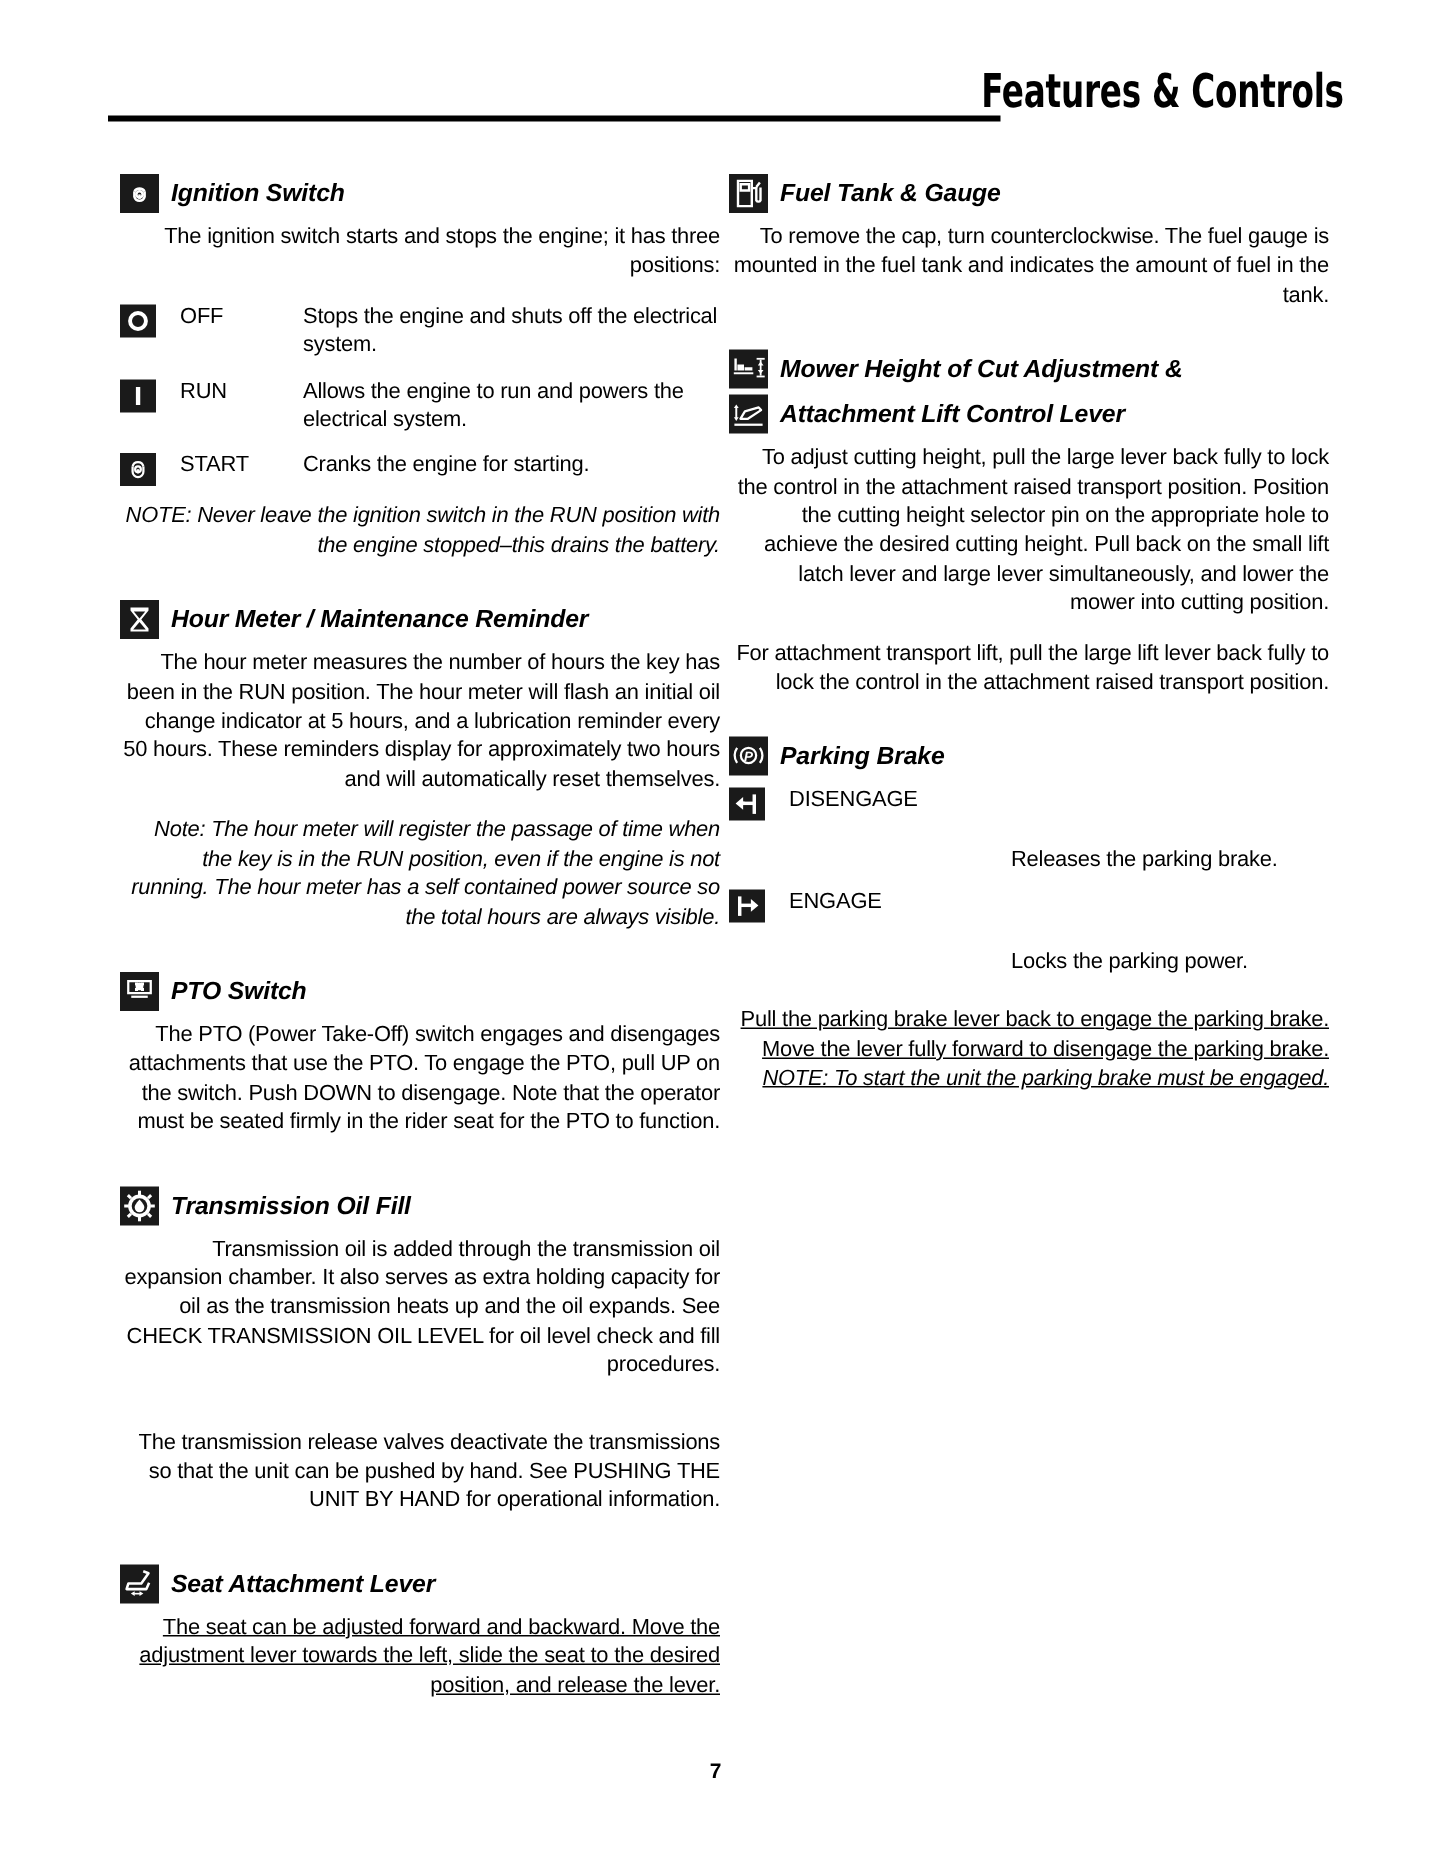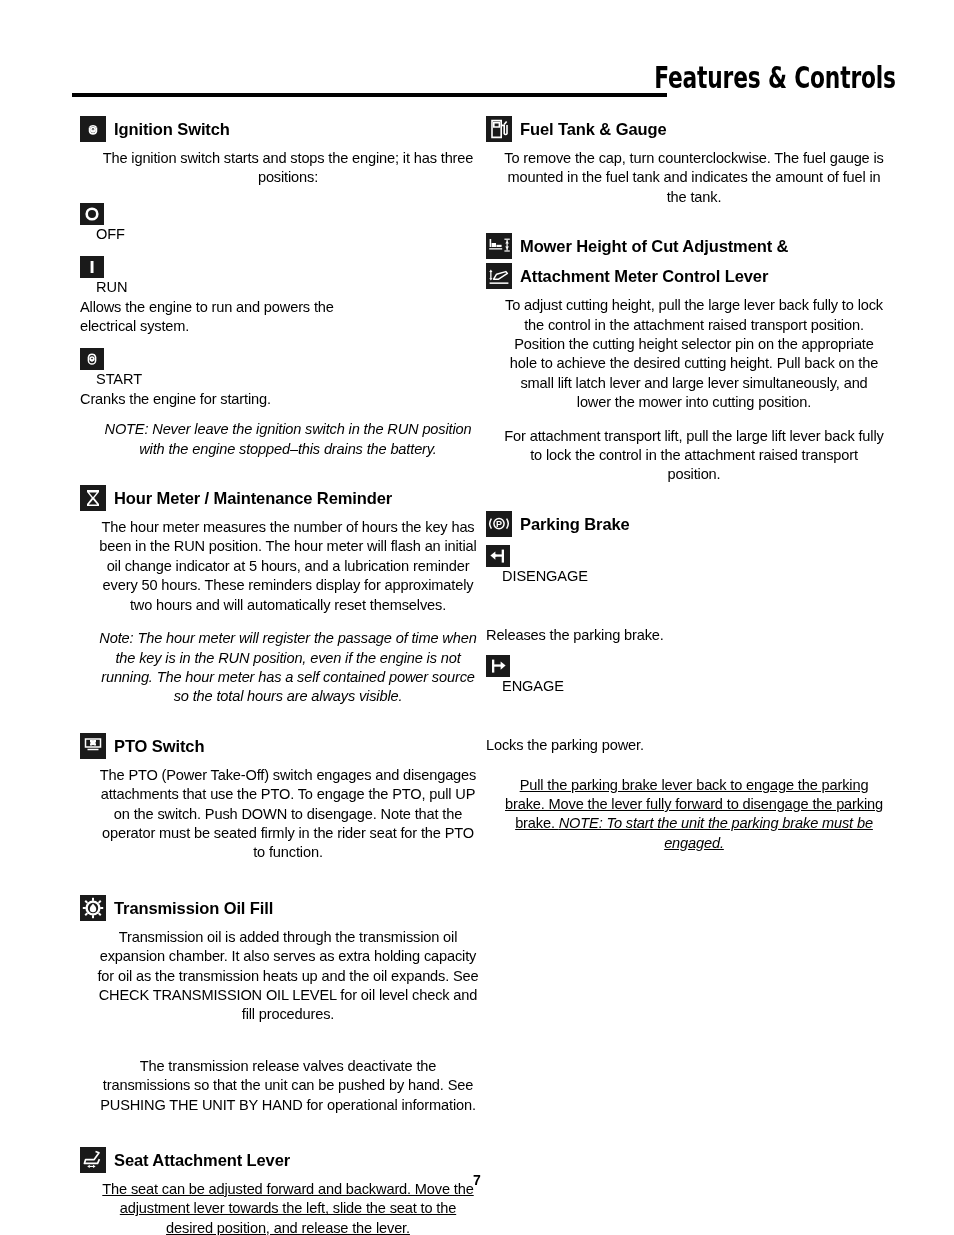--- a/index.html
+++ b/index.html
@@ -13,21 +13,21 @@
     position: relative;
     font-family: "Liberation Sans", sans-serif;
     color: #000000;
     -webkit-font-smoothing: antialiased;
   }
 
   
   .page-header {
     position: absolute;
     left: 72px;
-    top: 60px;
+    top: 44px;
     width: 824px;
     height: 44px;
   }
   .header-rule {
     position: absolute;
     left: 0;
     top: 33px;
     width: 595px;
     height: 4px;
     background: #000;
@@ -55,20 +55,21 @@
   .col-left  { left: 80px; }
   .col-right { left: 486px; }
 
   
   .section { margin-bottom: 0; }
 
   .section-head {
     display: flex;
     align-items: center;
     margin-bottom: 7px;
+    font-style: italic;
   }
   .section-head.tight { margin-bottom: 4px; }
 
   .section-title {
     font-size: 16.5px;
     font-weight: bold;
     line-height: 20px;
     margin-left: 8px;
     letter-spacing: -0.1px;
     white-space: nowrap;
@@ -82,34 +83,33 @@
     position: relative;
   }
   .icon svg { display: block; }
   .icon-lg { width: 26px; height: 26px; }
   .icon-sm { width: 24px; height: 22px; }
 
   
   p.body {
     font-size: 14.6px;
     line-height: 19.4px;
-    margin: 0 0 14px 16px;
+    margin: 0 0 14px 0;
     letter-spacing: -0.15px;
-    text-align: center;
+    text-align: right;
   }
   p.body.italic { font-style: italic; }
   p.body.nogap { margin-bottom: 0; text-decoration: underline; }
   .it { font-style: italic; }
 
   
   .def-row {
     display: flex;
     align-items: flex-start;
     margin-bottom: 11px;
-    flex-direction: column;
   }
   .def-icon { margin-top: 1px; }
   .def-term {
     font-size: 14.6px;
     line-height: 19.4px;
     margin-left: 16px;
     flex: 0 0 auto;
     letter-spacing: -0.1px;
   }
   .def-desc {
@@ -165,20 +165,21 @@
     <p class="body">The ignition switch starts and stops the engine; it has three positions:</p>
 
     <div class="ign">
       <div class="def-row">
         <span class="icon icon-sm def-icon">
           <svg width="24" height="22" viewBox="0 0 24 22">
             <circle cx="12" cy="11" r="5.3" fill="none" stroke="#fff" stroke-width="2.6"></circle>
           </svg>
         </span>
         <span class="def-term">OFF</span>
+        <span class="def-desc">Stops the engine and shuts off the electrical system.</span>
       </div>
       <div class="def-row">
         <span class="icon icon-sm def-icon">
           <svg width="24" height="22" viewBox="0 0 24 22">
             <rect x="10.6" y="5" width="2.9" height="12" fill="#fff"></rect>
           </svg>
         </span>
         <span class="def-term">RUN</span>
         <span class="def-desc">Allows the engine to run and powers the electrical system.</span>
       </div>
@@ -338,21 +339,21 @@
             <rect x="3.6" y="19.4" width="18.8" height="1.5"></rect>
             <rect x="4.2" y="8.4" width="1.3" height="7.4"></rect>
             <path d="M4.85 6.6 l-1.6 2.4 h3.2z"></path>
             <path d="M4.85 17.6 l-1.6 -2.4 h3.2z"></path>
           </g>
           <g fill="none" stroke="#fff" stroke-width="1.5" stroke-linejoin="round">
             <path d="M7.6 16.2 L10.6 11.2 L19.8 8.6 L21.4 10.4 L12.6 16.2 Z"></path>
           </g>
         </svg>
       </span>
-      <span class="section-title">Attachment Meter Control Lever</span>
+      <span class="section-title">Attachment Lift Control Lever</span>
     </div>
     <p class="body">To adjust cutting height, pull the large lever back fully to lock the control in the attachment raised transport position.  Position the cutting height selector pin on the appropriate hole to achieve the desired cutting height. Pull back on the small lift latch lever and large lever simultaneously, and lower the mower into cutting position.</p>
     <p class="body">For attachment transport lift, pull the large lift lever back fully to lock the control in the attachment raised transport position.</p>
   </div>
 
   <div class="spacer-12"></div>
 
   <div class="section">
     <div class="section-head">
       <span class="icon icon-lg">

